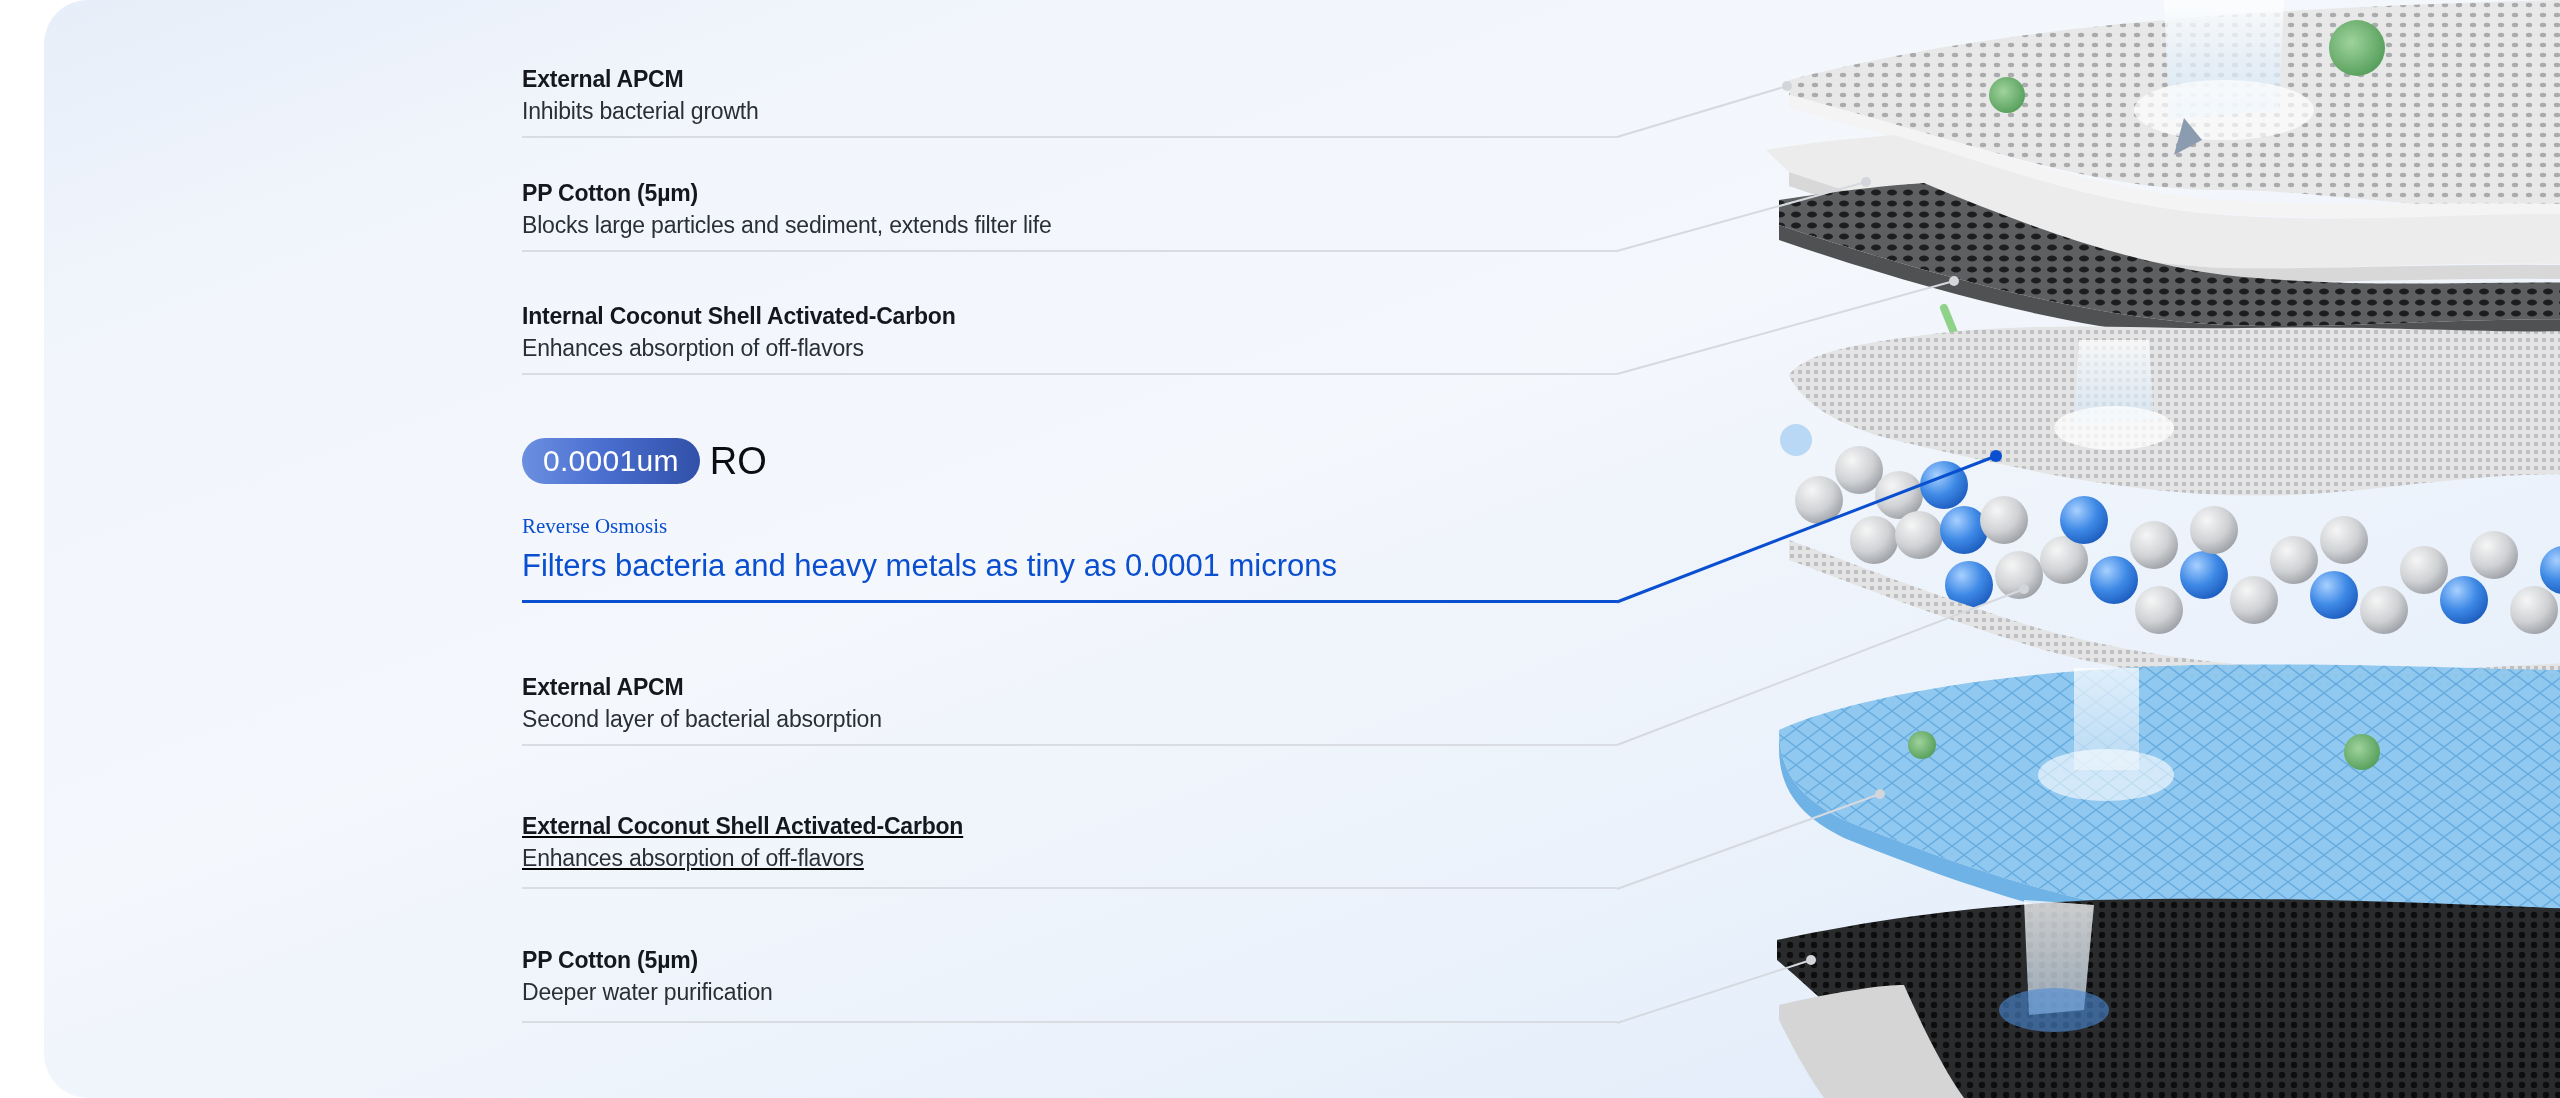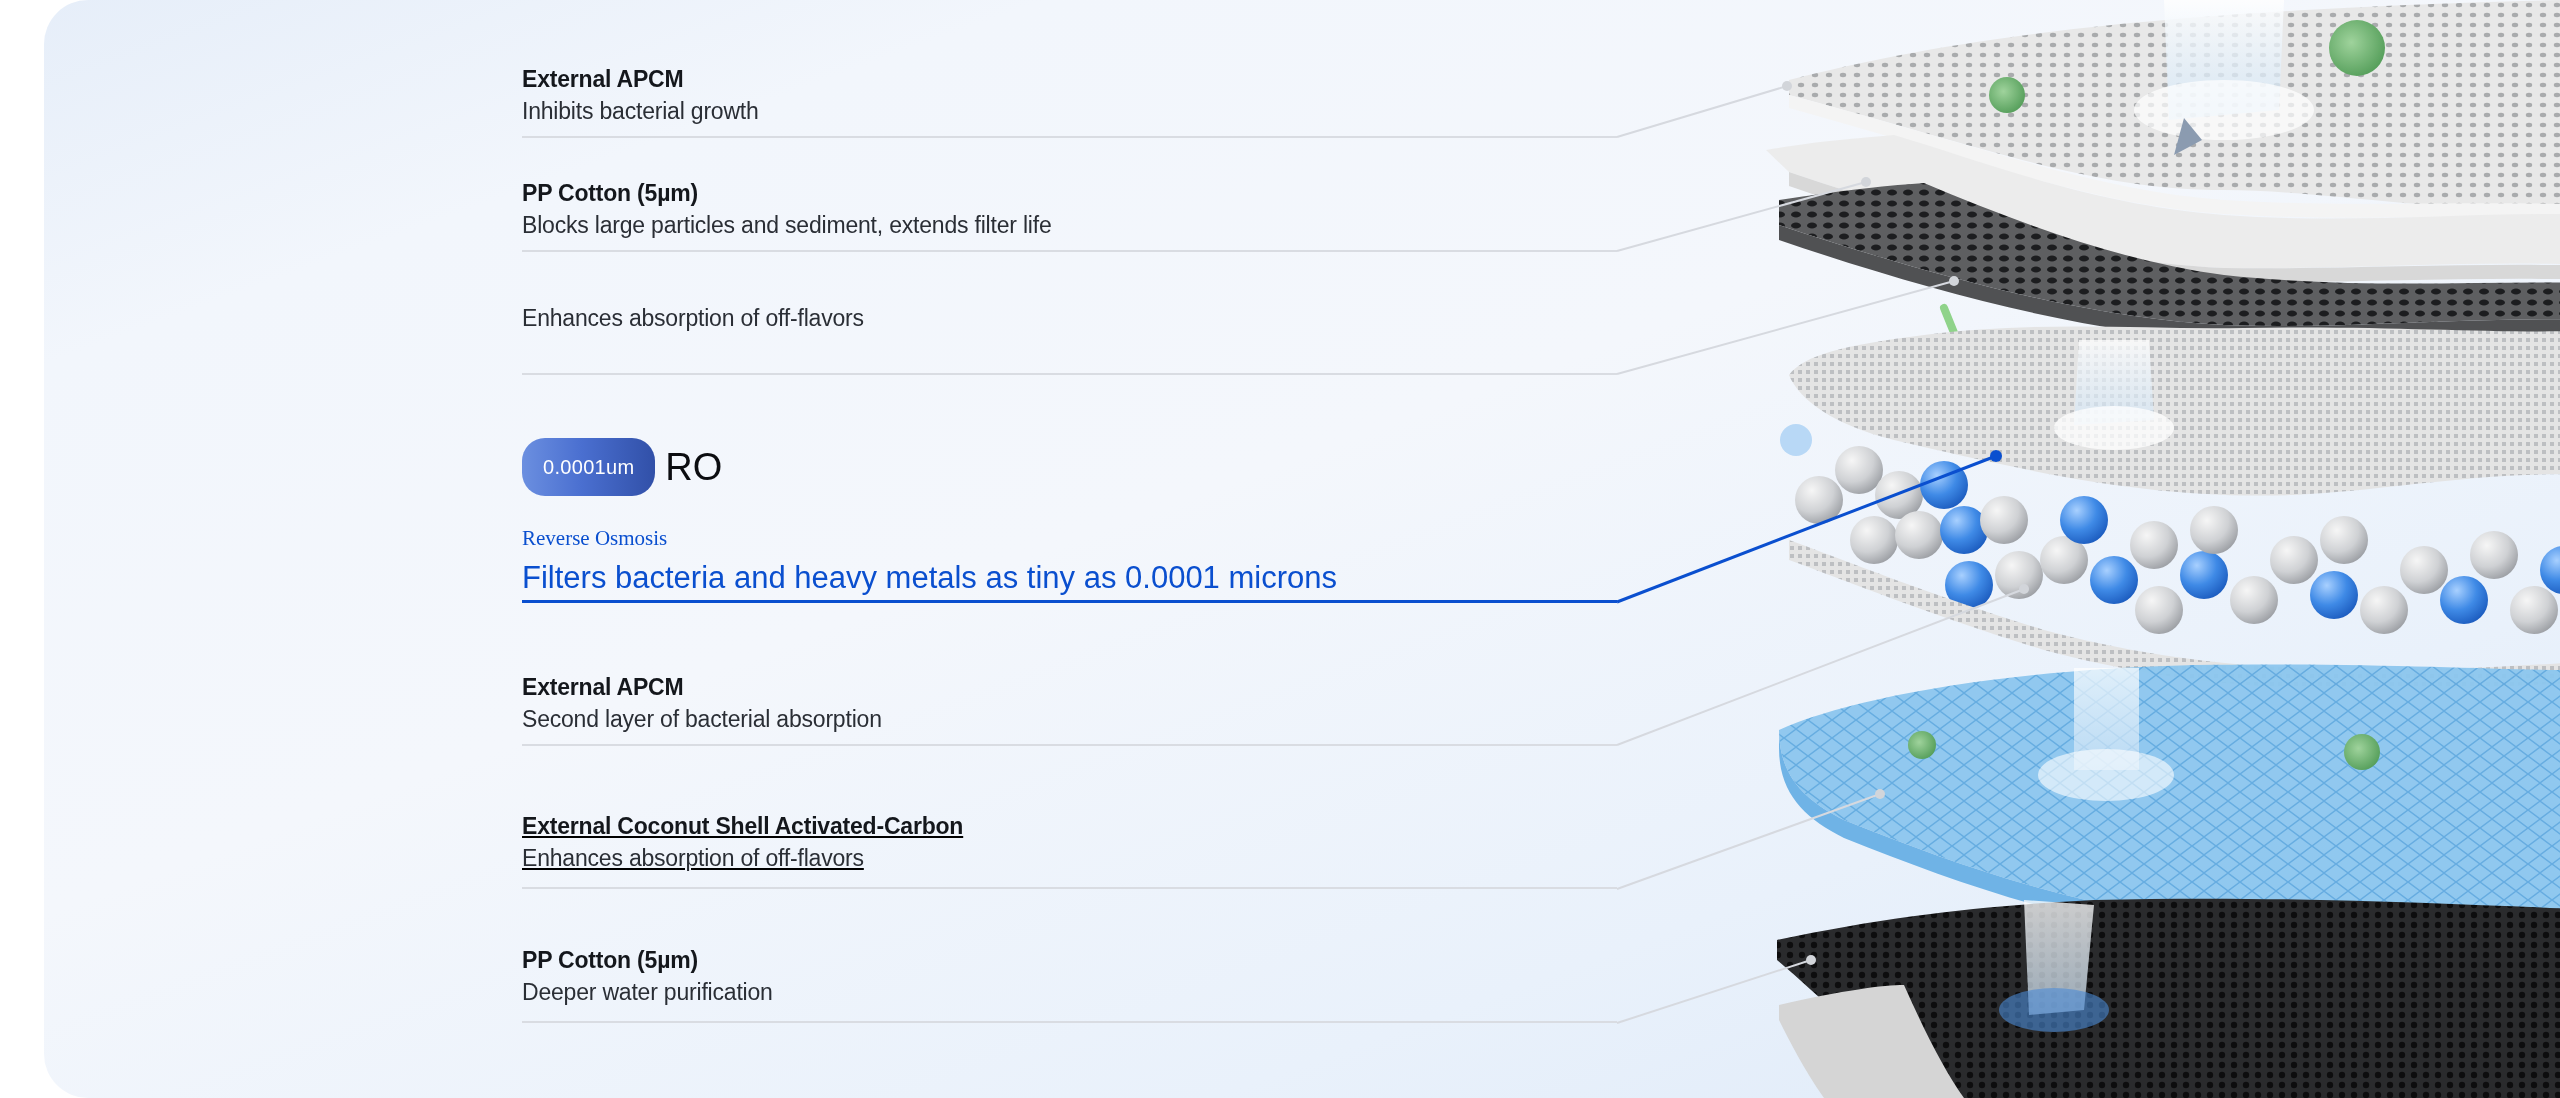--- a/index.html
+++ b/index.html
@@ -12,23 +12,23 @@
   }
   .layer-row { position:absolute; left:478px; width:1095px; }
   .layer-row .title { font-size:23px; font-weight:bold; color:#14171c; line-height:30px; letter-spacing:-0.2px; }
   .layer-row .desc { font-size:23px; color:#2a2e35; line-height:30px; margin-top:2px; letter-spacing:-0.2px; }
   .layer-row .rule { position:absolute; left:0; right:0; height:2px; background:#d9dce2; }
 
   .ro-block { position:absolute; left:478px; top:438px; width:1095px; }
   .ro-head { display:flex; align-items:center; gap:10px; }
   .ro-pill {
     display:inline-flex; align-items:center; justify-content:center;
-    height:58px; padding:0 21px; border-radius:23px;
+    height:46px; padding:0 21px; border-radius:23px;
     background: linear-gradient(90deg, #6b8fe0 0%, #4a6fd0 45%, #3150a8 100%);
-    color:#ffffff; font-size:20px; letter-spacing:0.3px;
+    color:#ffffff; font-size:30px; letter-spacing:0.3px;
   }
   .ro-tag { font-size:38px; font-weight:normal; color:#0c0d10; }
   .ro-title { margin-top:22px; font-size:21px; color:#0a4fcf; line-height:40px;font-family:Liberation Serif, serif; }
   .ro-desc { font-size:31px; color:#0a4fcf; line-height:40px; }
   .ro-rule { position:absolute; left:0; width:1095px; top:162px; height:3px; background:#0a4fcf; }
 
   svg.overlay { position:absolute; left:0; top:0; }
   .visual { position:absolute; left:1700px; top:0; width:860px; height:1098px; }
 </style>
 </head>
@@ -42,20 +42,21 @@
     <div class="rule" style="top:72px;"></div>
   </div>
 
   <div class="layer-row" style="top:178px;">
     <div class="title">PP Cotton (5µm)</div>
     <div class="desc">Blocks large particles and sediment, extends filter life</div>
     <div class="rule" style="top:72px;"></div>
   </div>
 
   <div class="layer-row" style="top:301px;">
+    <div class="title">Internal Coconut Shell Activated-Carbon</div>
     <div class="desc">Enhances absorption of off-flavors</div>
     <div class="rule" style="top:72px;"></div>
   </div>
 
   <div class="ro-block">
     <div class="ro-head">
       <span class="ro-pill">0.0001um</span>
       <span class="ro-tag">RO</span>
     </div>
     <div class="ro-title">Reverse Osmosis</div>

